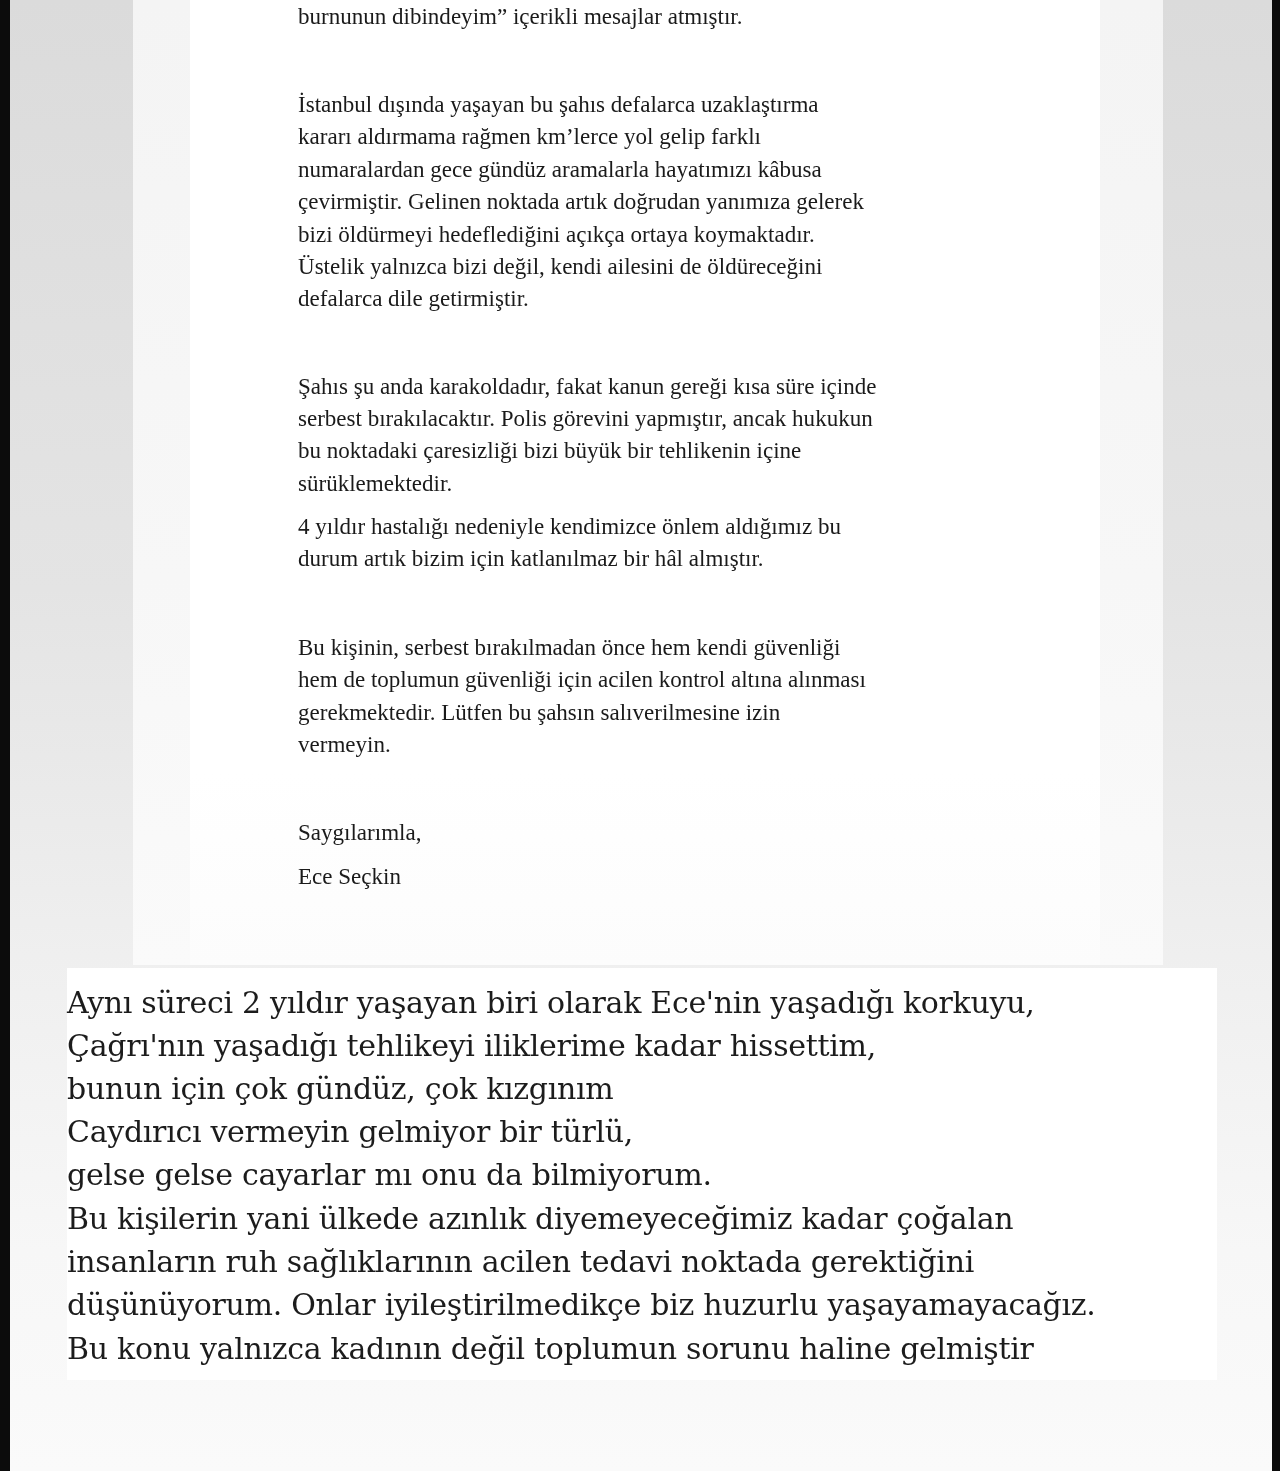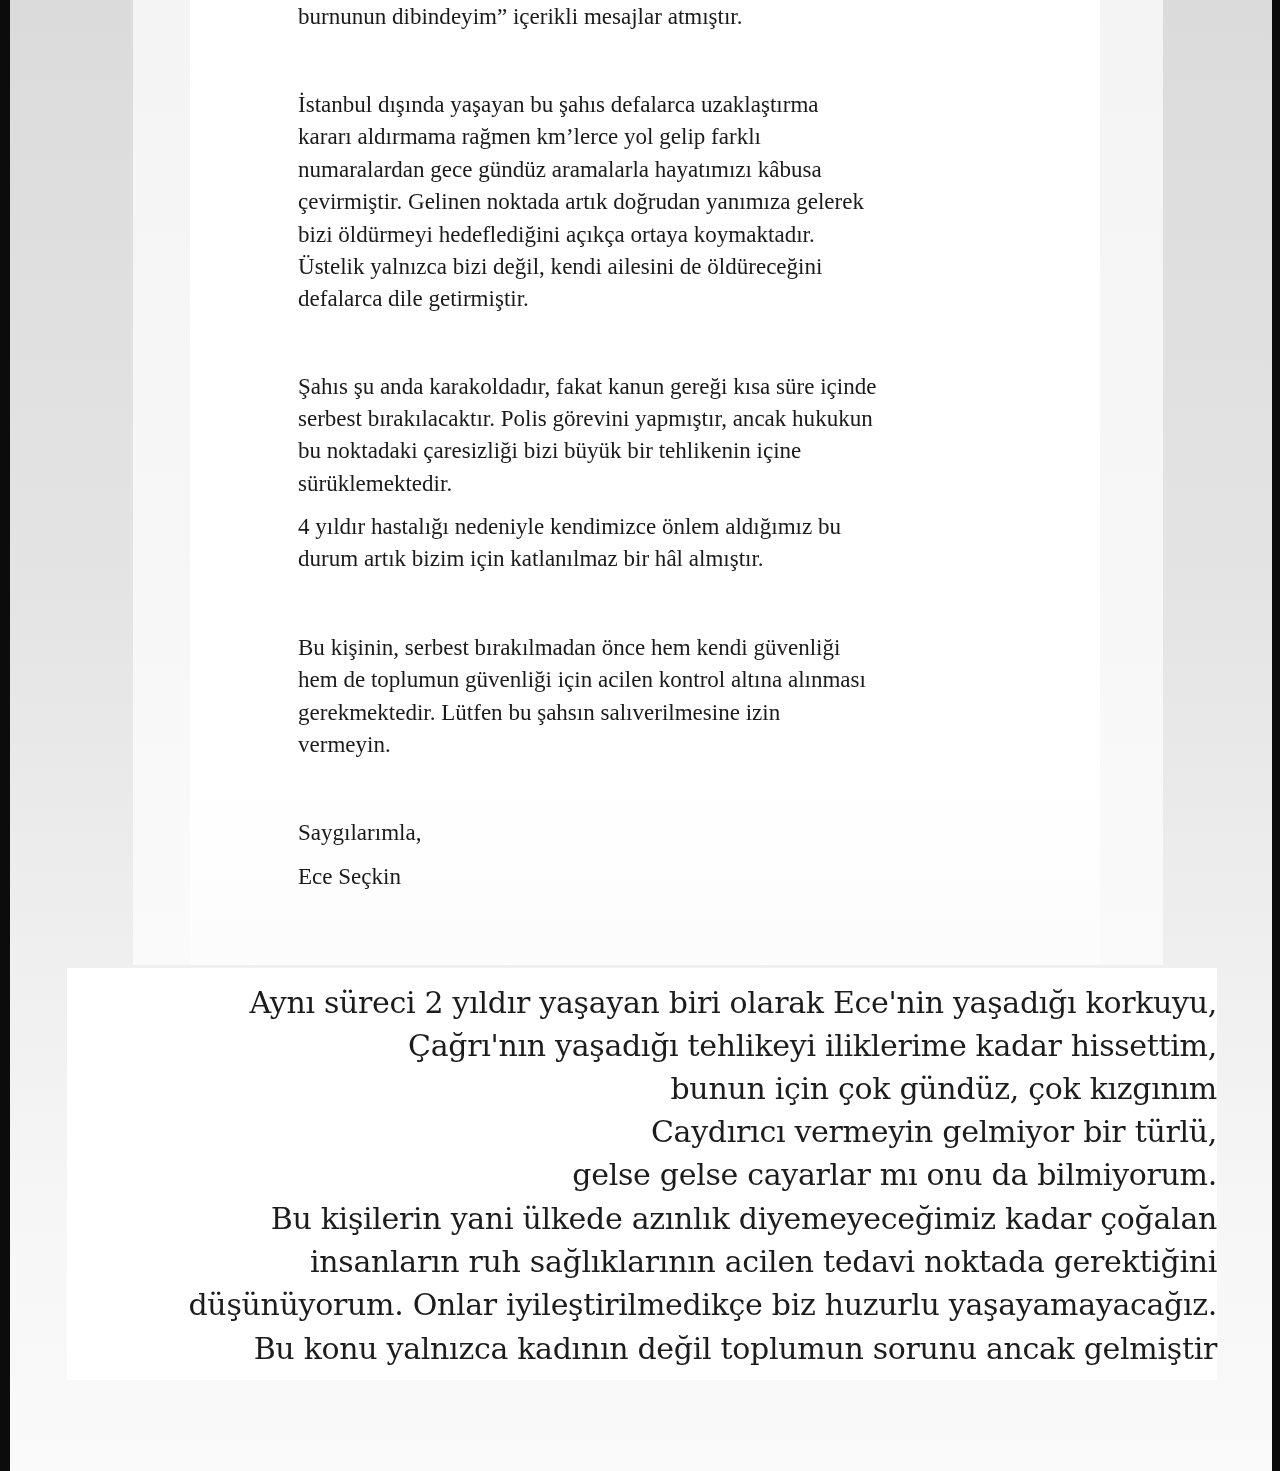--- a/index.html
+++ b/index.html
@@ -53,21 +53,21 @@
       left: 67px;
       top: 968px;
       width: 1150px;
       height: 412px;
       background: #ffffff;
     }
     .caption-line {
       position: absolute;
       left: 67px;
       width: 1150px;
-      text-align: right;
+      text-align: left;
       font-family: "DejaVu Serif", "Liberation Serif", serif;
       font-size: 30px;
       color: #1c1c1c;
       white-space: nowrap;
       line-height: 1;
       letter-spacing: -0.3px;
     }
   </style>
 </head>
 <body>
@@ -104,13 +104,13 @@
 
 <div class="caption-box"></div>
 <div class="caption-line" style="top:988px">Aynı süreci 2 yıldır yaşayan biri olarak Ece'nin yaşadığı korkuyu,</div>
 <div class="caption-line" style="top:1031px">Çağrı'nın yaşadığı tehlikeyi iliklerime kadar hissettim,</div>
 <div class="caption-line" style="top:1074px">bunun için çok gündüz, çok kızgınım</div>
 <div class="caption-line" style="top:1117px">Caydırıcı vermeyin gelmiyor bir türlü,</div>
 <div class="caption-line" style="top:1160px">gelse gelse cayarlar mı onu da bilmiyorum.</div>
 <div class="caption-line" style="top:1204px">Bu kişilerin yani ülkede azınlık diyemeyeceğimiz kadar çoğalan</div>
 <div class="caption-line" style="top:1247px">insanların ruh sağlıklarının acilen tedavi noktada gerektiğini</div>
 <div class="caption-line" style="top:1290px">düşünüyorum. Onlar iyileştirilmedikçe biz huzurlu yaşayamayacağız.</div>
-<div class="caption-line" style="top:1334px">Bu konu yalnızca kadının değil toplumun sorunu ancak gelmiştir</div>
+<div class="caption-line" style="top:1334px">Bu konu yalnızca kadının değil toplumun sorunu haline gelmiştir</div>
 
 </body></html>

